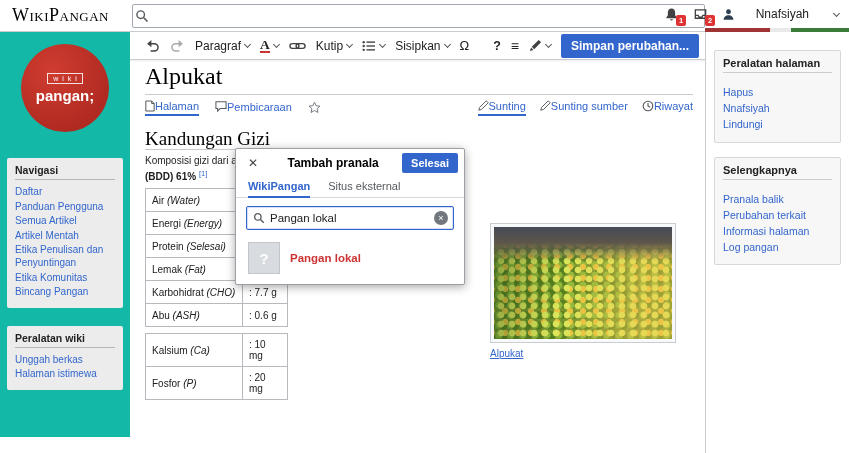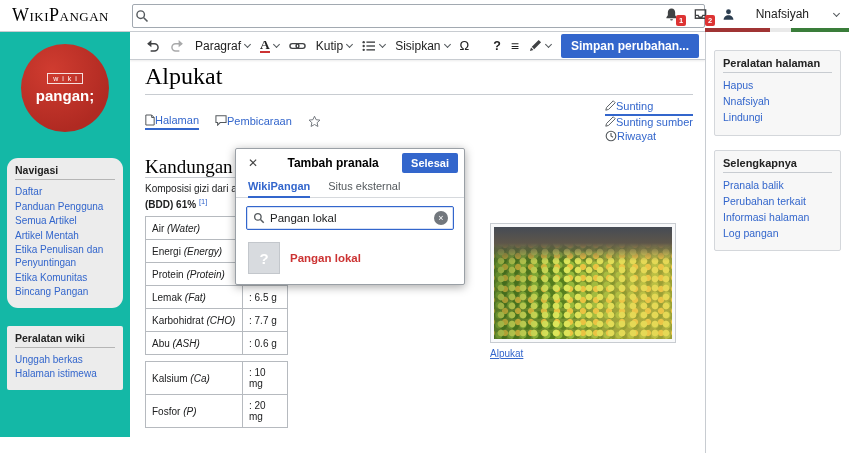--- a/index.html
+++ b/index.html
@@ -44,30 +44,30 @@
                  margin:12px auto 0; display:flex; flex-direction:column; align-items:center;
                  justify-content:center; gap:3px; cursor:pointer; }
   .logo-top { color:#fff; font-size:7px; letter-spacing:4px; border:1px solid rgba(255,255,255,.85);
               padding:1px 1px 1px 5px; }
   .logo-main { color:#fff; font-weight:bold; font-size:15px; }
   .rail-card { background:#ececec; border-radius:2px; margin:0 7px; padding:6px 8px 8px; }
   .rail-card h3 { font-size:10.5px; font-weight:bold; color:#222; border-bottom:1px solid #b5b5b5;
                   padding-bottom:3px; margin-bottom:5px; }
   .rail-card a { display:block; font-size:10px; color:#36c; text-decoration:none;
                  line-height:1.3; margin:1.5px 0; cursor:pointer; }
-  .nav-card { margin-top:26px;border-radius:11px; }
+  .nav-card { margin-top:26px; }
   .tools-card { margin-top:18px; }
 
   
   .rightrail { position:absolute; left:705px; top:32px; width:144px; height:421px;
                background:#fff; border-left:1px solid #c8ccd1; z-index:3; }
   .rail-card2 { background:#f7f7f7; border:1px solid #d4d7db; border-radius:2px;
                 margin:0 8px; padding:6px 8px 8px; }
   .rail-card2 h3 { font-size:11px; font-weight:bold; color:#222; border-bottom:1px solid #c8ccd1;
-                   padding-bottom:3px; margin-bottom:5px; }
+                   padding-bottom:3px; margin-bottom:12px; }
   .rail-card2 a { display:block; font-size:10.5px; color:#36c; text-decoration:none;
                   line-height:1.35; margin:2px 0; cursor:pointer; }
   .rc-first { margin-top:18px; }
   .rc-second { margin-top:14px; }
 
   
   .main { position:absolute; left:130px; top:32px; width:575px; height:421px; background:#fff; }
   .vetoolbar { height:28px; border-bottom:1px solid #c8ccd1; background:#fff;
                display:flex; align-items:center; padding:0 6px 0 10px;
                box-shadow:0 1px 2px rgba(0,0,0,.08); position:relative; z-index:2; }
@@ -84,21 +84,21 @@
              padding:5px 10px; border-radius:2px; margin-left:5px; cursor:pointer; white-space:nowrap; }
 
   .content { padding:0 12px 0 15px; position:relative; }
   h1.ptitle { font-family:"Liberation Serif","DejaVu Serif",serif; font-weight:normal;
               font-size:24px; line-height:26px; color:#000; margin-top:3px;
               padding-bottom:5px; border-bottom:1px solid #c8ccd1; }
   .tabs { display:flex; align-items:center; font-size:11px; margin-top:5px; }
   .tab { display:flex; gap:0; color:#36c; margin-right:16px;
          padding-bottom:2px; cursor:pointer; }
   .tab.active { border-bottom:2px solid #36c; }
-  .tabs-right { margin-left:auto; display:flex;flex-direction:column; }
+  .tabs-right { margin-left:auto; display:flex; }
   .tabs-right .tab { margin-right:0; margin-left:14px; }
   .para { font-size:10px; line-height:1.55; margin-top:7px; max-width:552px; color:#202122; }
   .hl { background:#f8c879; padding:0 1px; }
   h2.kandungan { font-family:"Liberation Serif","DejaVu Serif",serif; font-weight:normal;
                  font-size:19px; line-height:22px; color:#000; margin-top:12px;
                  text-decoration:underline; text-decoration-color:#c8ccd1; text-underline-offset:4px; }
   .kompo { font-size:10px; margin-top:5px; }
   .bdd { font-size:10px; font-weight:bold; margin-top:3px; }
   .bdd sup { color:#36c; font-size:7.5px; font-weight:normal; cursor:pointer; }
   table.nutri { border-collapse:collapse; margin-top:6px; background:#fff; }
@@ -368,21 +368,21 @@
       <tbody>
           <tr>
         <td class="lab"><span>Air</span> <i>(Water)</i></td>
         <td class="val"></td>
       </tr>
       <tr>
         <td class="lab"><span>Energi</span> <i>(Energy)</i></td>
         <td class="val"></td>
       </tr>
       <tr>
-        <td class="lab"><span>Protein</span> <i>(Protein)</i></td>
+        <td class="lab"><span>Protein</span> <i>(Selesai)</i></td>
         <td class="val">: 0.9 g</td>
       </tr>
       <tr>
         <td class="lab"><span>Lemak</span> <i>(Fat)</i></td>
         <td class="val">: 6.5 g</td>
       </tr>
       <tr>
         <td class="lab"><span>Karbohidrat</span> <i>(CHO)</i></td>
         <td class="val">: 7.7 g</td>
       </tr>

